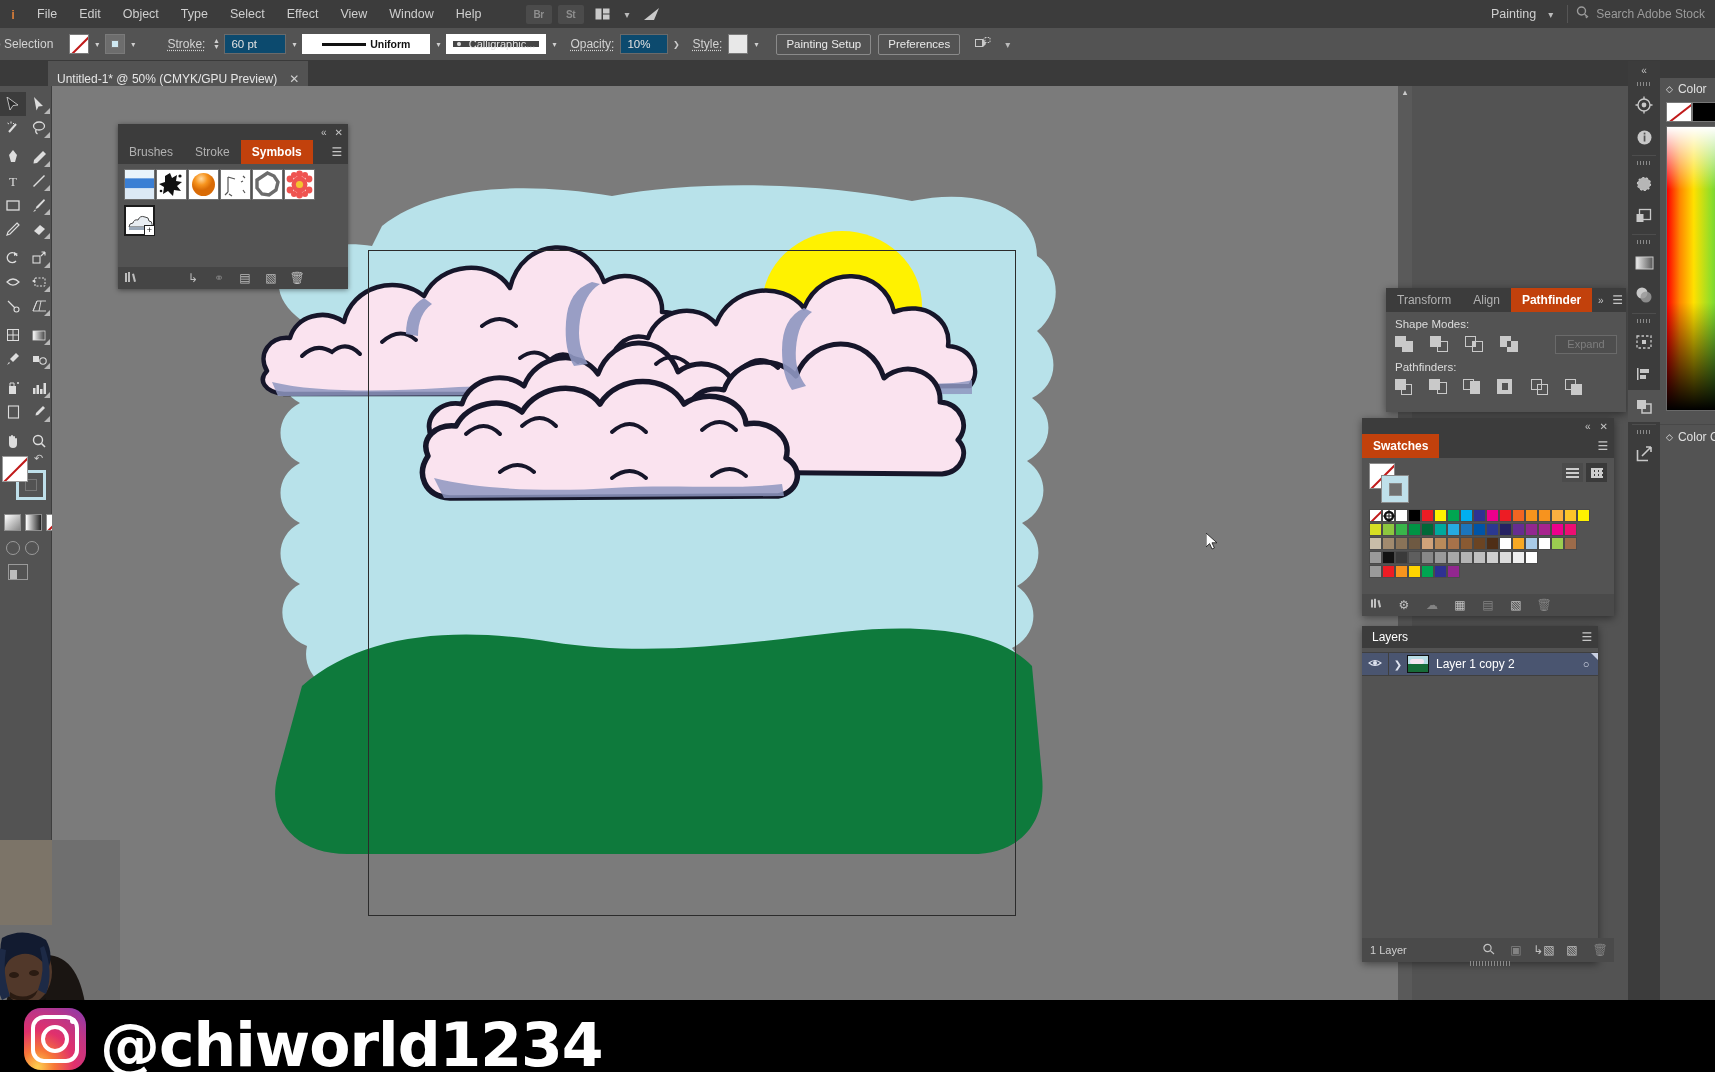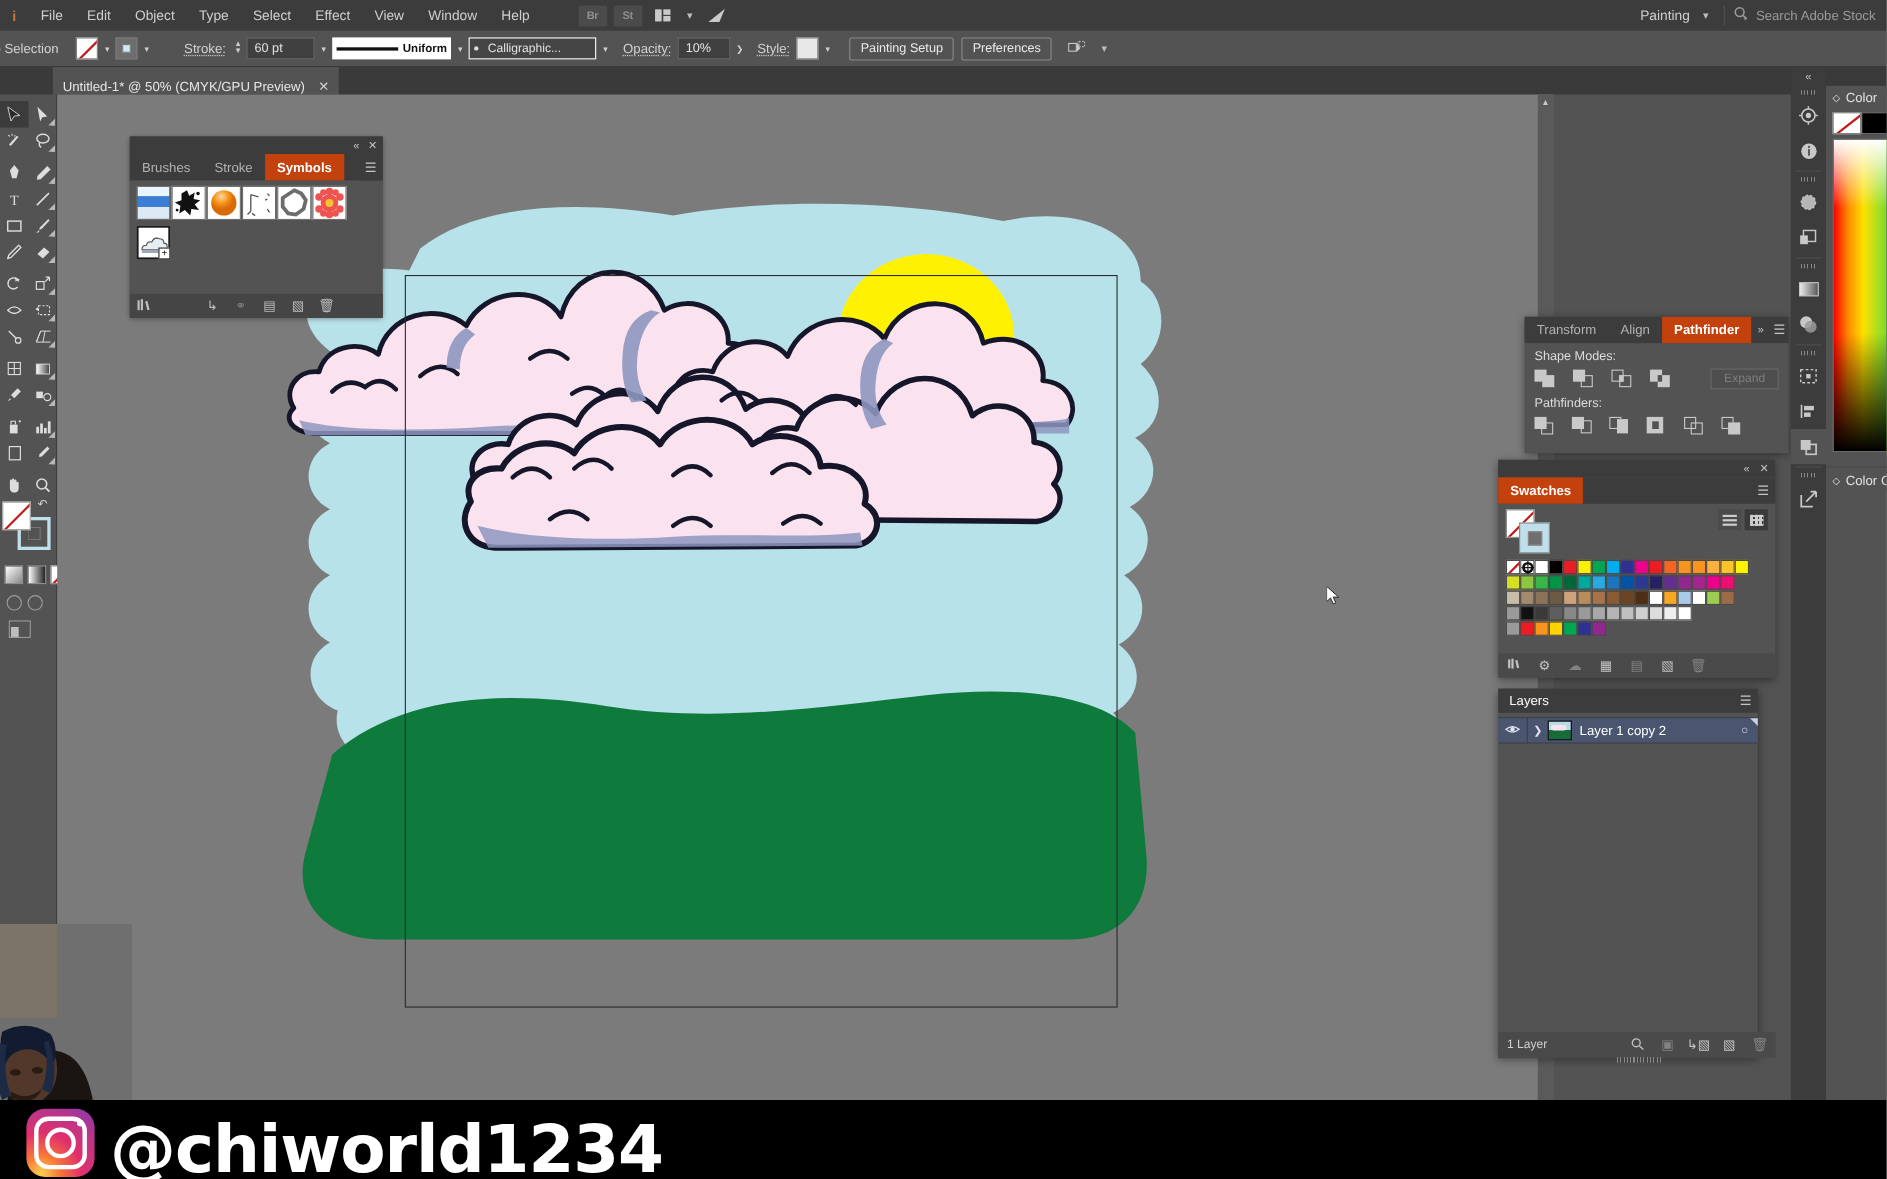--- a/index.html
+++ b/index.html
@@ -35,29 +35,29 @@
   .cb-label { font-size:12px; color:#d2d2d2; margin:0 6px; }
   .cb-underline { text-decoration:underline; text-decoration-style:dotted; text-underline-offset:2px;}
   .swatchbox { width:20px; height:20px; border:1px solid #7a7a7a; background:#fff; }
   .nofill { background:#fff; position:relative; overflow:hidden;}
   .nofill:after{content:""; position:absolute; left:-3px; top:9px; width:28px; height:2px; background:#c01a1a; transform:rotate(-45deg);}
   .strokebox { width:20px; height:20px; border:1px solid #7a7a7a; background:#6d6d6d; display:flex;align-items:center;justify-content:center;}
   .strokebox i { width:8px;height:8px;background:#cfe8f2;border:1px solid #777; display:block;}
   .dd-arrow { width:16px; height:20px; display:flex;align-items:center;justify-content:center;
               font-size:8px;color:#cfcfcf; cursor:default;}
   .field {
-    height:20px; background:#404040; border:1px solid #6a6a6a; color:#e2e2e2;
+    height:20px; background:#0c4a6e; border:1px solid #6a6a6a; color:#e2e2e2;
     font-size:11.5px; display:flex; align-items:center; padding:0 6px;
   }
   .stepper { width:10px; display:flex;flex-direction:column;align-items:center;justify-content:center;
              font-size:7px; line-height:6px; color:#cfcfcf; margin-right:3px;}
-  .profile-box { width:108px; height:20px; background:#fff; display:flex;align-items:center; padding:0 4px; }
+  .profile-box { width:128px; height:20px; background:#fff; display:flex;align-items:center; padding:0 20px; }
   .profile-box .line{ flex:1; height:3px; background:#111; margin-right:4px;}
   .profile-box .nm{ font-size:10.5px; color:#111; font-weight:bold;}
-  .brushbox { width:116px; height:20px; background:#454545; border:1px solid #ffffff;
+  .brushbox { width:100px; height:20px; background:#454545; border:7px solid #ffffff;
               display:flex; align-items:center; padding:0 4px; color:#e2e2e2; font-size:11px;}
   .brushbox .dot{width:4px;height:4px;border-radius:50%;background:#ddd;margin-right:8px;}
   .btn-outline {
     height:21px; border:1px solid #8a8a8a; border-radius:2px; background:#535353;
     color:#eaeaea; font-size:11.5px; display:flex;align-items:center; padding:0 9px; margin-right:7px;
   }
 
   
   #tabstrip { position:absolute; left:0; top:61px; width:1715px; height:25px; background:#3a3a3a; }
   #doctab {

